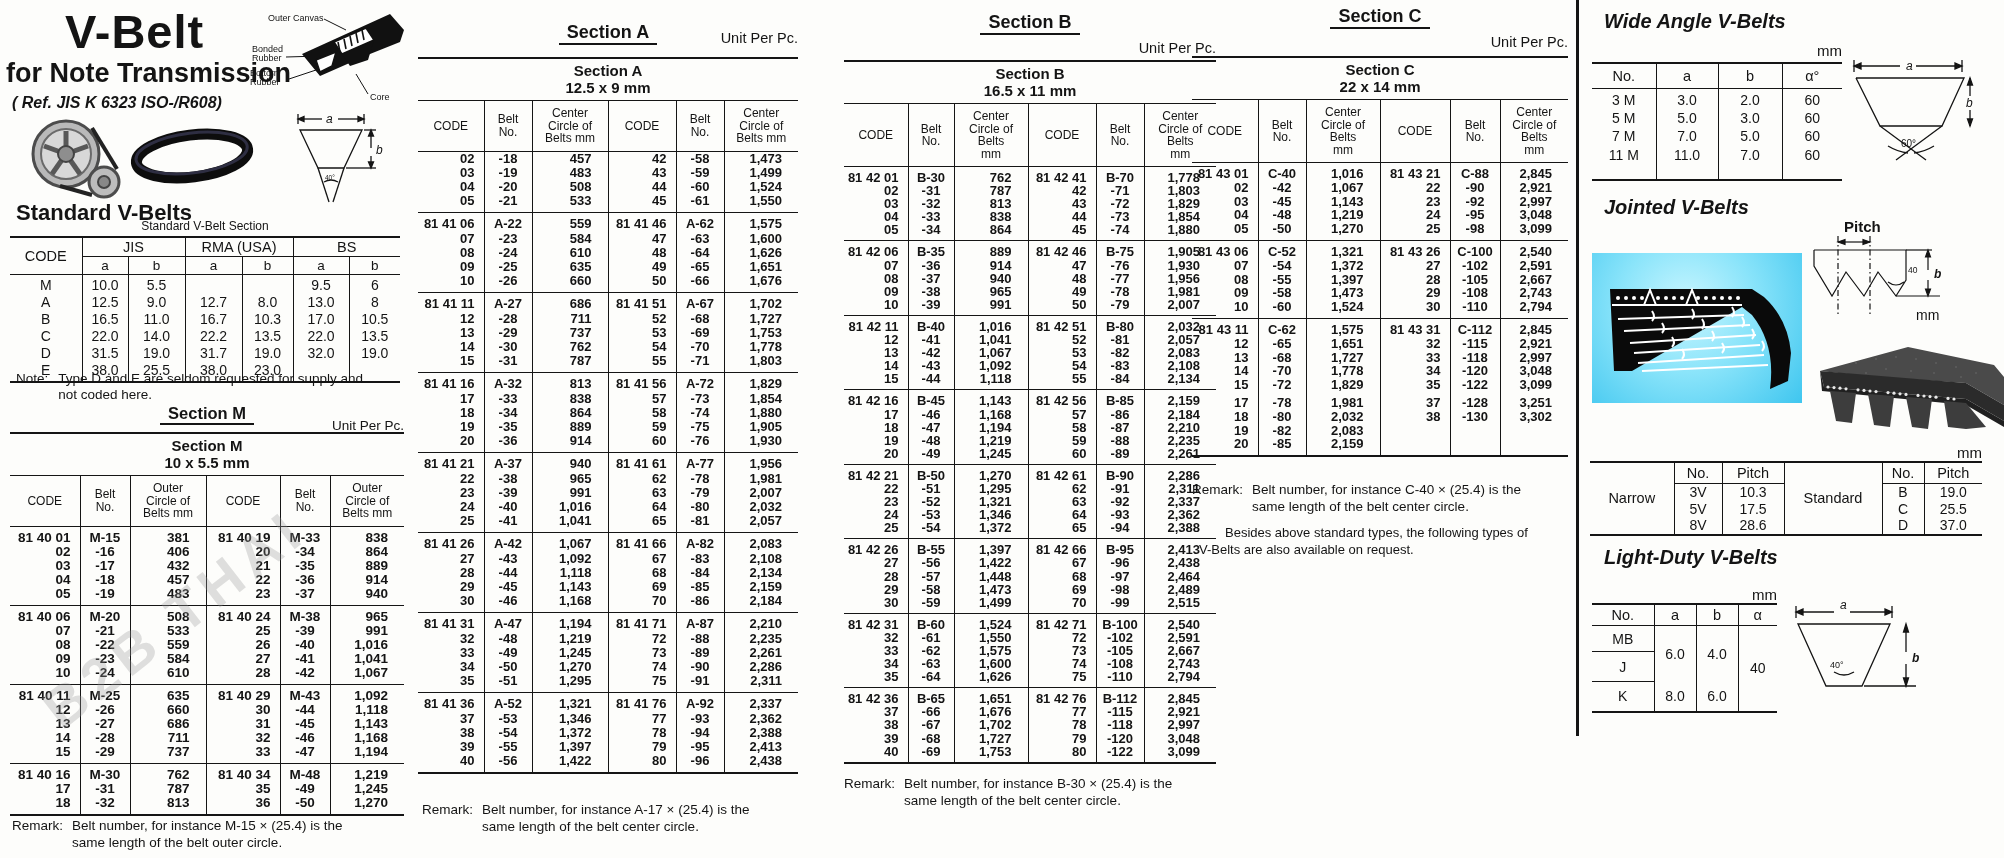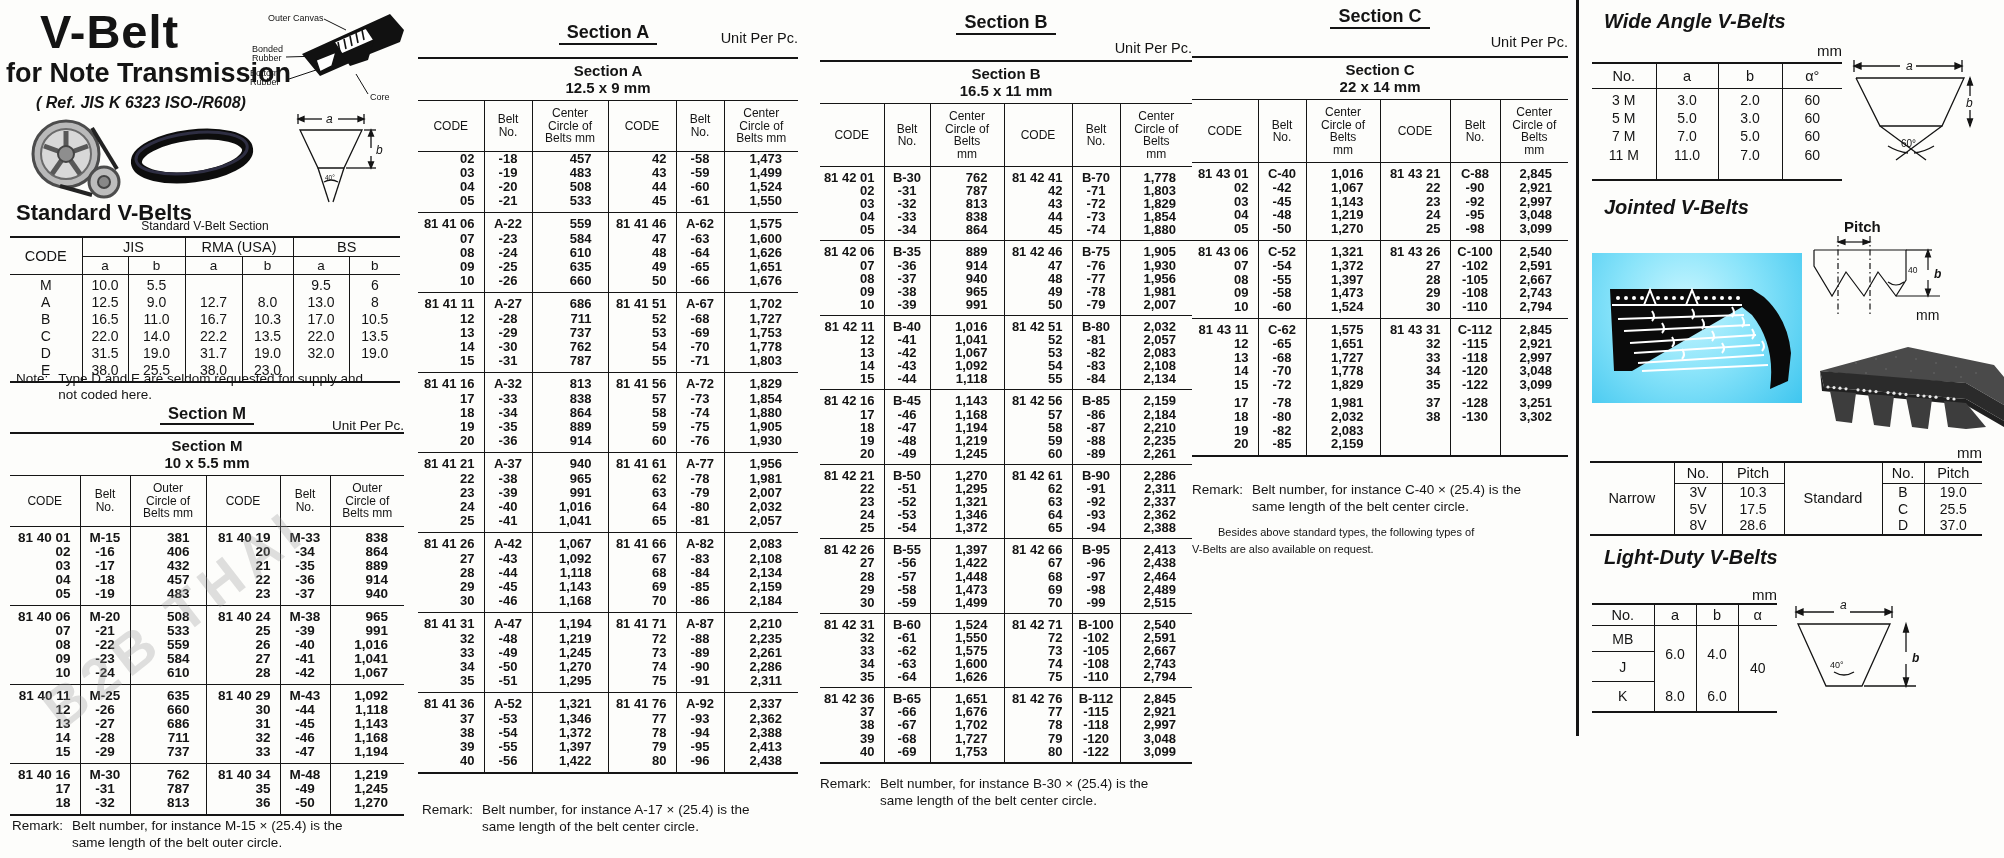--- a/index.html
+++ b/index.html
@@ -1,20 +1,20 @@
 <!DOCTYPE html>
 <html><head>
 <meta charset="utf-8">
 <style>
   html,body{margin:0;padding:0;background:#ffffff;}
   .page{position:relative;width:2004px;height:858px;background:#fdfdfb;color:#141414;
         font-family:"Liberation Sans",sans-serif;overflow:hidden;}
   .abs{position:absolute;}
   
-  .main-title{font-size:47px;font-weight:bold;letter-spacing:1px;}
+  .main-title{font-size:47px;font-weight:bold;letter-spacing:1px;margin-left:25px;}
   .main-sub{font-size:27px;font-weight:bold;}
   .main-ref{font-size:16px;font-weight:bold;font-style:italic;}
   .std-heading{font-size:22px;font-weight:bold;}
   
   .sec-title{text-align:center;font-size:18px;font-weight:bold;}
   .sec-title span{border-bottom:2.6px solid #141414;padding:0 8px 1px;}
   .sec-title.small{font-size:16.5px;}
   .sec-unit{text-align:right;font-size:14.5px;padding-right:4px;}
   
   .belt-table{border-collapse:collapse;width:100%;table-layout:fixed;
@@ -32,21 +32,21 @@
   .c-code{text-align:right;padding-right:9px !important;font-weight:bold;}
   .c-belt{text-align:center;font-weight:bold;}
   .c-val{text-align:right;padding-right:16px !important;font-weight:bold;}
   .rows-m td{font-size:13.5px;line-height:14px;}
   .rows-a td{font-size:13px;line-height:14.2px;}
   .rows-b td{font-size:13px;line-height:13.1px;}
   .rows-c td{font-size:13px;line-height:13.8px;}
   
   .remark{display:flex;gap:9px;font-size:13.5px;line-height:16.5px;}
   .r-label{white-space:nowrap;}
-  .besides{font-size:11px;line-height:17px;text-indent:26px;}
+  .besides{font-size:13px;line-height:17px;text-indent:26px;margin-left:7px;}
   
   .std-title{text-align:center;font-size:12px;}
   .std-table{border-collapse:collapse;width:100%;table-layout:fixed;
              border-top:2.2px solid #151515;border-bottom:2.2px solid #151515;}
   .std-table th{font-weight:normal;padding:1px 0;font-size:14.5px;}
   .std-table tr.h2 th{font-size:13.5px;border-bottom:1.7px solid #151515;}
   .std-table th.grp{border-bottom:1.3px solid #151515;margin-top:46px;}
   .std-table th.code-h{border-bottom:1.7px solid #151515;font-size:14.5px;}
   .std-table td{text-align:center;font-size:14px;line-height:15px;}
   .std-table .bl{border-left:1.4px solid #151515;}
@@ -82,21 +82,21 @@
   .watermark{font-size:56px;font-weight:bold;letter-spacing:7px;color:#9a9a9a;opacity:.30;
       transform:rotate(-38deg);transform-origin:left top;white-space:nowrap;}
 </style>
 </head>
 <body>
 
 <div class="page">
 
   <div class="abs main-title" style="left:40px;top:4px;">V-Belt</div>
   <div class="abs main-sub" style="left:6px;top:58px;">for Note Transmission</div>
-  <div class="abs main-ref" style="left:36px;top:94px;">( Ref. JIS K 6323 ISO-/R608)</div>
+  <div class="abs main-ref" style="left:12px;top:94px;">( Ref. JIS K 6323 ISO-/R608)</div>
 
   <svg class="abs" style="left:250px;top:8px;" width="154" height="100" viewBox="0 0 154 100">
     <text x="18" y="13" font-size="9">Outer Canvas</text>
     <line x1="74" y1="11" x2="96" y2="22" stroke="#141414" stroke-width="1"></line>
     <text x="2" y="44" font-size="9">Bonded</text>
     <text x="2" y="53" font-size="9">Rubber</text>
     <line x1="36" y1="49" x2="70" y2="48" stroke="#141414" stroke-width="1"></line>
     <text x="0" y="68" font-size="9">Bottom</text>
     <text x="0" y="77" font-size="9">Rubber</text>
     <line x1="36" y1="72" x2="66" y2="62" stroke="#141414" stroke-width="1"></line>
@@ -785,21 +785,21 @@
             </tr>
           </tbody>
         </table>
       </div>
     <div class="abs remark" style="left:4px;top:802px;width:380px;">
       <span class="r-label">Remark:</span>
       <span><span>Belt number, for instance A-17 × (25.4) is the</span><br><span>same length of the belt center circle.</span></span>
     </div>
   </div>
 
-  <div class="abs" style="left:820px;top:0;width:374px;height:858px;">
+  <div class="abs" style="left:844px;top:0;width:374px;height:858px;">
     <div class="abs sec-title" style="left:0;top:12px;width:372px;">
       <span>Section B</span></div>
     <div class="abs sec-unit" style="left:0;top:40px;width:372px;">Unit Per Pc.</div>
     <div class="abs belt-host" style="left:0;top:60px;width:372px;">
         <table class="belt-table rows-b">
           <colgroup>
             <col style="width: 64px;">
             <col style="width: 46px;">
             <col style="width: 74px;">
             <col style="width: 68px;">

